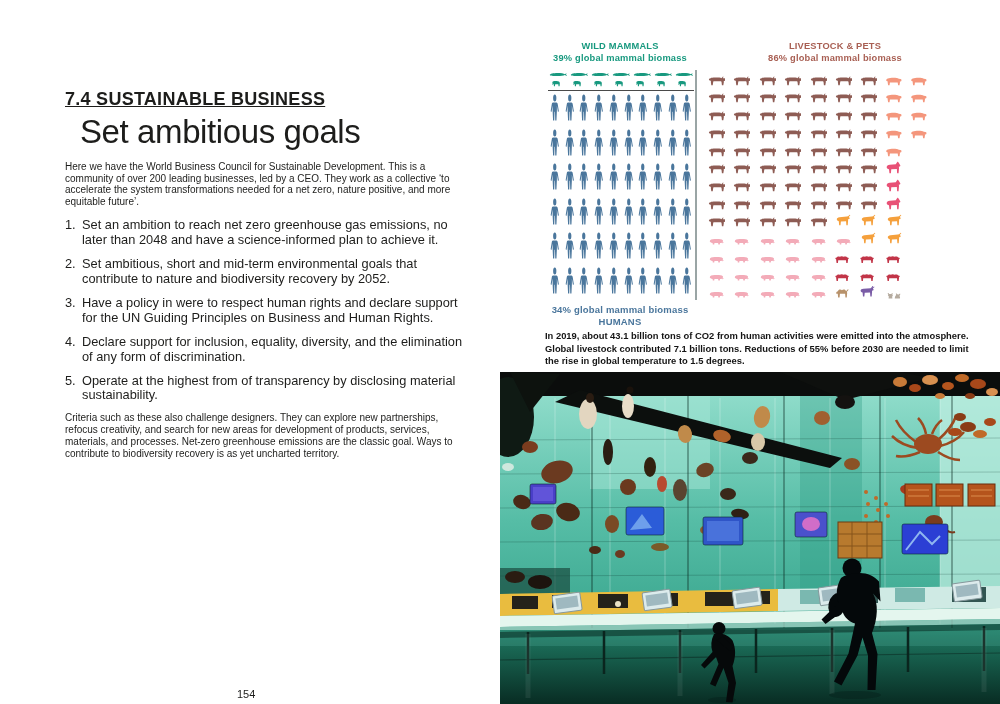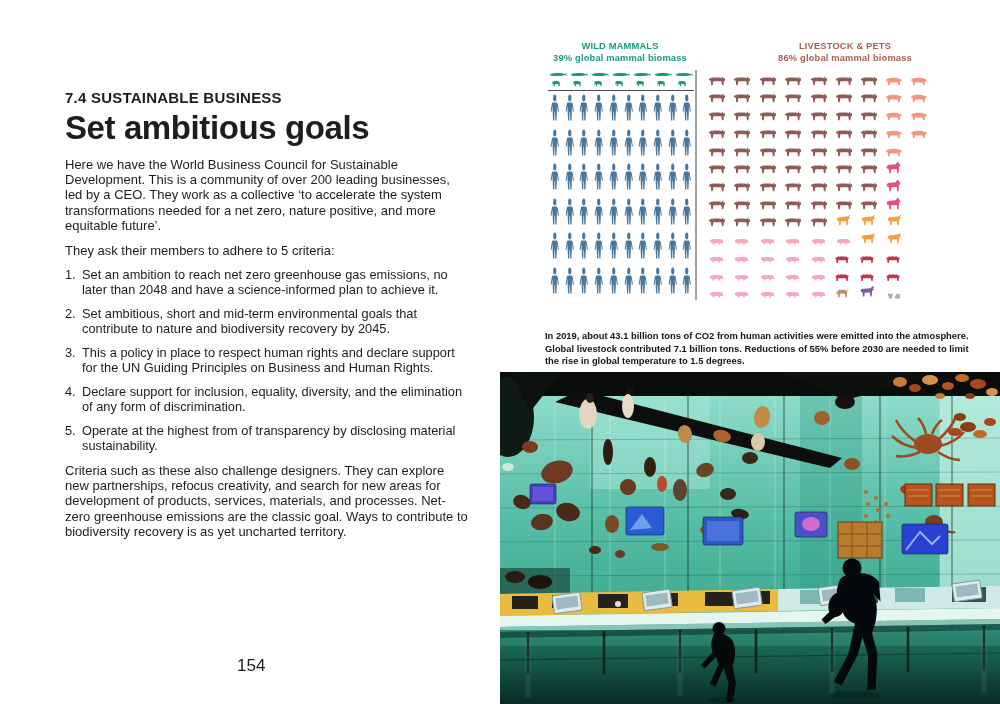--- a/index.html
+++ b/index.html
@@ -1,30 +1,30 @@
 <!DOCTYPE html>
 <html><head>
 <meta charset="utf-8">
 <style>
   html,body{margin:0;padding:0;background:#e8e8e8;}
   .page{position:relative;width:1000px;height:704px;background:#ffffff;overflow:hidden;
         font-family:"Liberation Sans",sans-serif;color:#1d1d1b;}
   
   .left-col{position:absolute;left:65px;top:89px;width:403px;}
-  .kicker{font-size:15px;font-weight:700;letter-spacing:.015em;}
-  .title{font-size:33px;font-weight:700;letter-spacing:-.4px;margin:3px 0 10px;}
-  .body{font-size:13px;line-height:1.17;margin:0 0 10px;}
+  .kicker{font-size:18px;font-weight:700;letter-spacing:.015em;text-decoration:underline;}
+  .title{font-size:33px;font-weight:400;letter-spacing:-.4px;margin:3px 15px 10px;}
+  .body{font-size:10px;line-height:1.17;margin:0 0 10px;}
   .criteria{margin:2px 0 1px;}
   .crit-item{display:grid;grid-template-columns:17px 1fr;font-size:12.8px;line-height:1.17;margin-bottom:9px;}
-  .page-number{position:absolute;left:237px;top:656px;font-size:17px;}
+  .page-number{position:absolute;left:237px;top:688px;font-size:11px;}
   
   .infographic{position:absolute;left:505px;top:38px;width:478px;height:330px;}
   .ig-header{position:absolute;text-align:center;font-weight:700;font-size:9.3px;line-height:1.3;letter-spacing:.02em;}
   #hdr-wild{left:15px;top:2px;width:200px;}
-  #hdr-livestock{left:230px;top:2px;width:220px;}
+  #hdr-livestock{left:220px;top:2px;width:220px;}
   #wild-row{position:absolute;left:43px;top:32px;width:146px;height:18px;display:flex;justify-content:space-between;}
   .wild-unit{width:20px;height:18px;position:relative;}
   .wild-unit svg{position:absolute;}
   .wild-unit .whale{top:0;left:0;}
   .wild-unit .elephant{bottom:0;left:1px;}
   #wild-line{position:absolute;left:43px;top:51.5px;width:146px;height:1.6px;background:#4a4a4a;}
   #humans-grid{position:absolute;left:43px;top:55px;width:146px;}
   .h-row{display:flex;justify-content:space-between;height:34.6px;align-items:flex-start;}
   #v-divider{position:absolute;left:190px;top:32px;width:1.6px;height:230px;background:#9aa5a5;}
   #livestock-grid{position:absolute;left:201px;top:32px;width:234px;}
@@ -81,33 +81,32 @@
       </symbol>
   </defs>
 </svg>
 
 <div class="page">
 
   <div class="left-col">
     <div class="kicker">7.4 SUSTAINABLE BUSINESS</div>
     <h1 class="title">Set ambitious goals</h1>
     <p class="body">Here we have the World Business Council for Sustainable Development. This is a community of over 200 leading businesses, led by a CEO. They work as a collective ‘to accelerate the system transformations needed for a net zero, nature positive, and more equitable future’.</p>
-    <p class="body">They ask their members to adhere to 5 criteria:</p>
     <div class="criteria" id="criteria-list">
         <div class="crit-item">
           <span>1.</span>
           <span>Set an ambition to reach net zero greenhouse gas emissions, no later than 2048 and have a science-informed plan to achieve it.</span>
         </div>
         <div class="crit-item">
           <span>2.</span>
-          <span>Set ambitious, short and mid-term environmental goals that contribute to nature and biodiversity recovery by 2045.</span>
+          <span>Set ambitious, short and mid-term environmental goals that contribute to nature and biodiversity recovery by 2052.</span>
         </div>
         <div class="crit-item">
           <span>3.</span>
-          <span>This a policy in place to respect human rights and declare support for the UN Guiding Principles on Business and Human Rights.</span>
+          <span>Have a policy in were to respect human rights and declare support for the UN Guiding Principles on Business and Human Rights.</span>
         </div>
         <div class="crit-item">
           <span>4.</span>
           <span>Declare support for inclusion, equality, diversity, and the elimination of any form of discrimination.</span>
         </div>
         <div class="crit-item">
           <span>5.</span>
           <span>Operate at the highest from of transparency by disclosing material sustainability.</span>
         </div>
       </div>
@@ -941,20 +940,24 @@
             </svg>
           </div>
           <div class="l-cell">
             <svg viewBox="0 0 24 24" width="19" height="11" preserveAspectRatio="none" style="color: rgb(181, 171, 159);">
               <use href="#sym-catdog" xlink:href="#sym-catdog"></use>
             </svg>
           </div>
         </div>
       </div>
 
+    <div id="label-humans" style="color: rgb(74, 118, 156);">
+      <div>34% global mammal biomass</div>
+      <div>HUMANS</div>
+    </div>
 
     <div class="caption">In 2019, about 43.1 billion tons of CO2 from human activities were emitted into the atmosphere. Global livestock contributed 7.1 billion tons. Reductions of 55% before 2030 are needed to limit the rise in global temperature to 1.5 degrees.</div>
   </div>
 
   <div class="photo">
     <svg viewBox="0 0 500 332" width="500" height="332" preserveAspectRatio="none">
       <defs>
         <linearGradient id="wallG" x1="0" y1="0" x2="0" y2="1">
           <stop offset="0" stop-color="#8fdcca"></stop>
             <stop offset=".5" stop-color="#56bda6"></stop>

